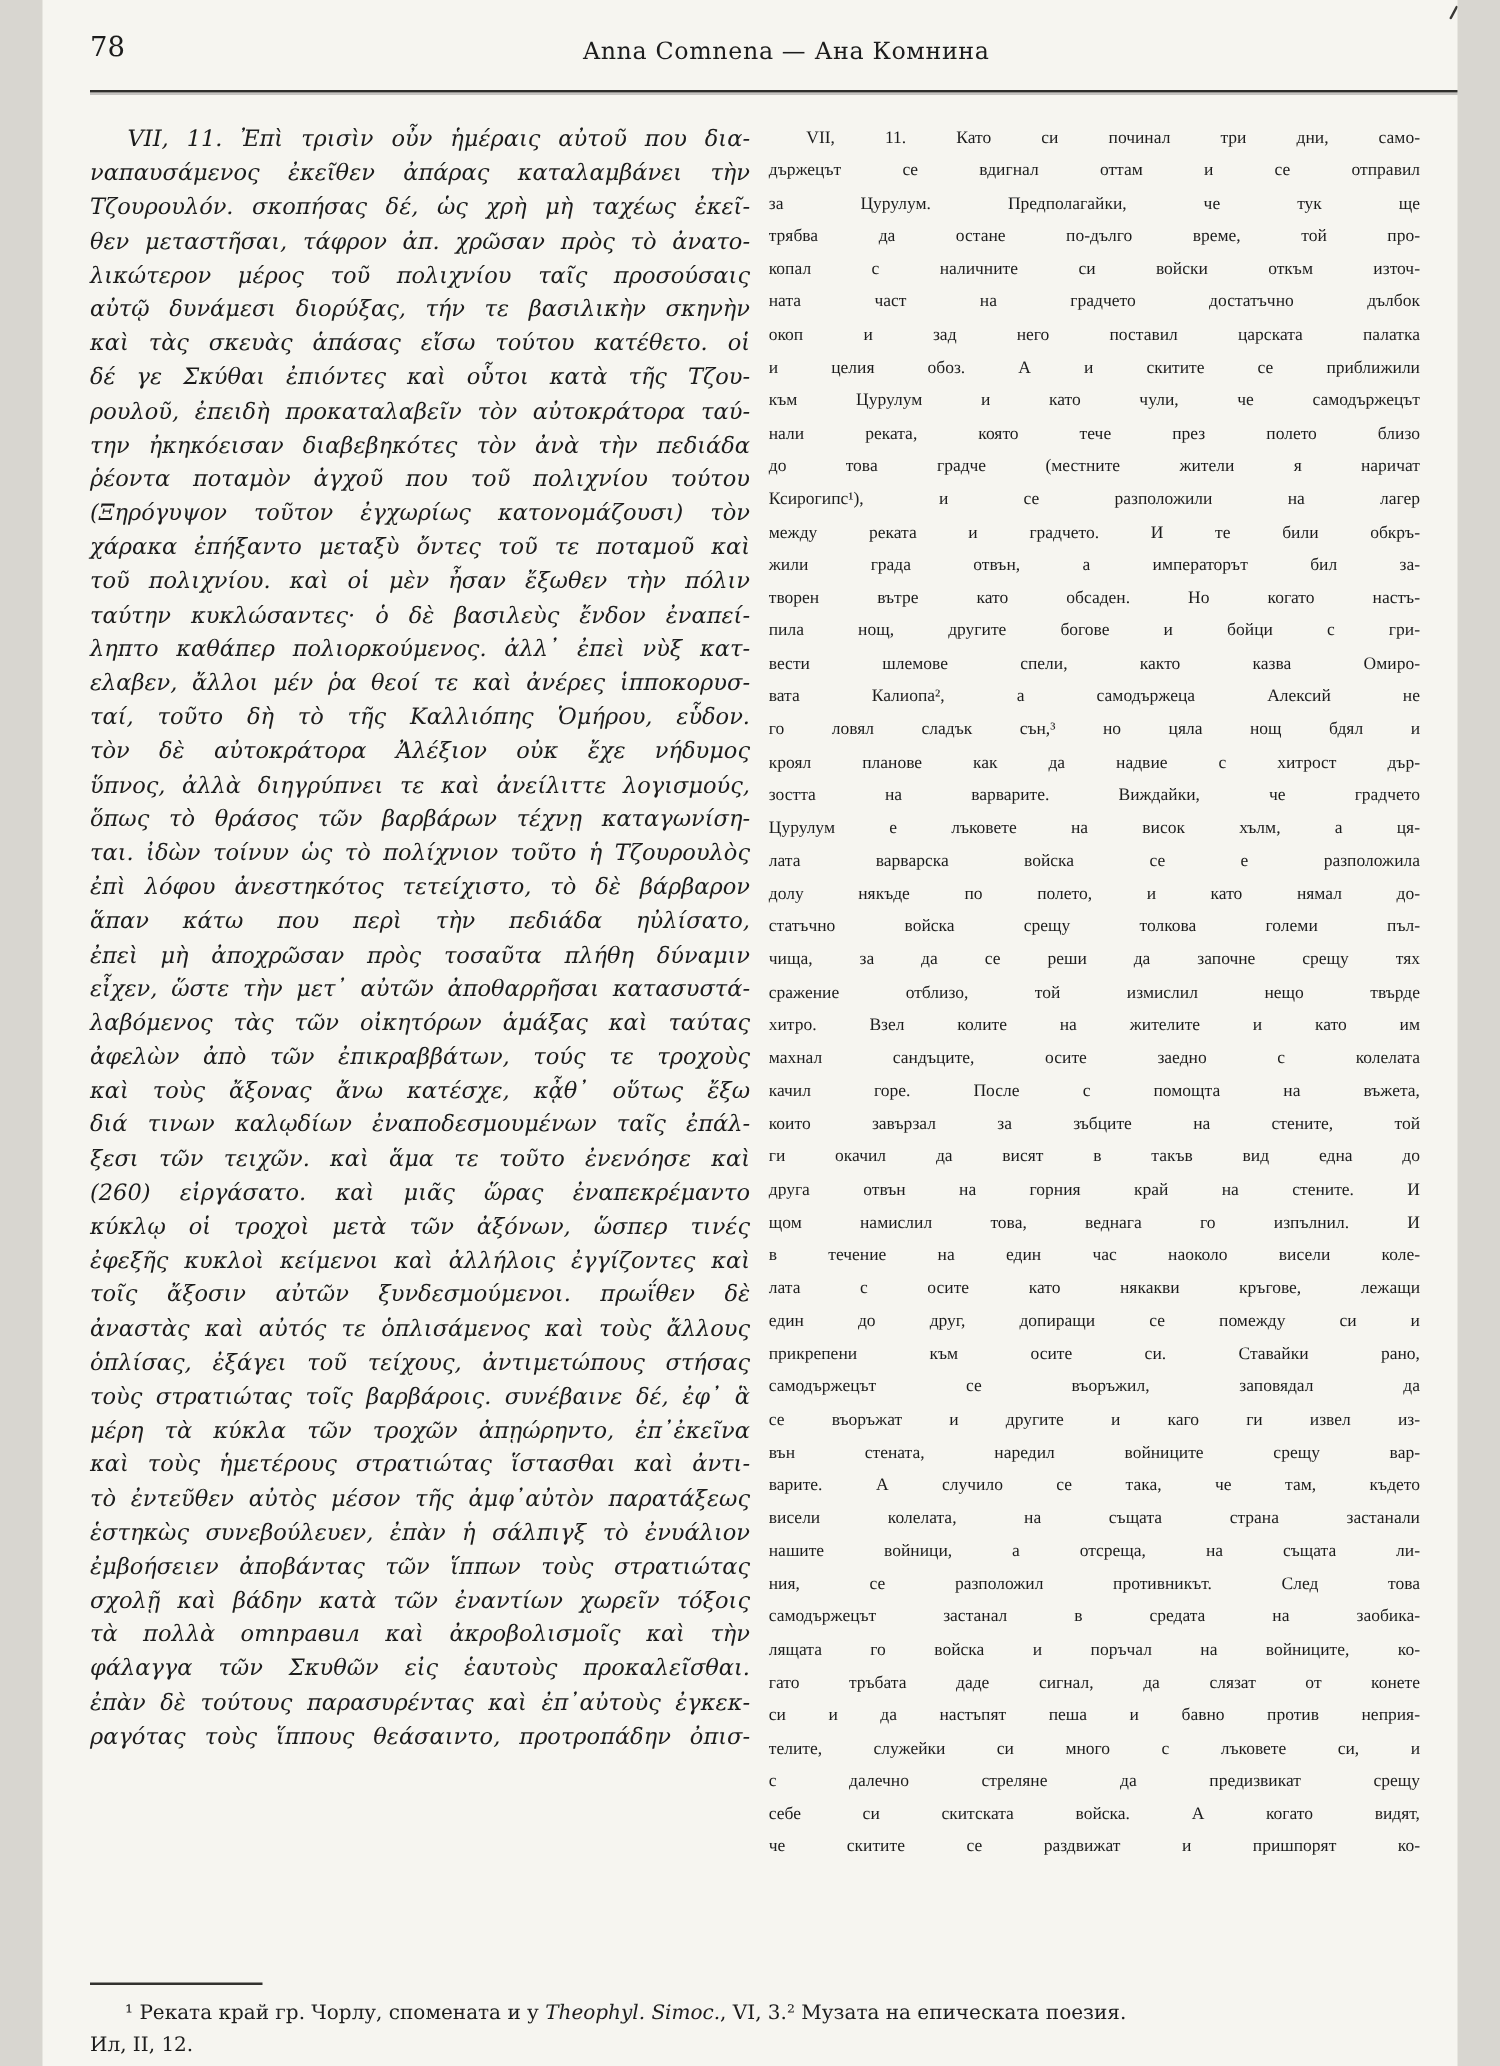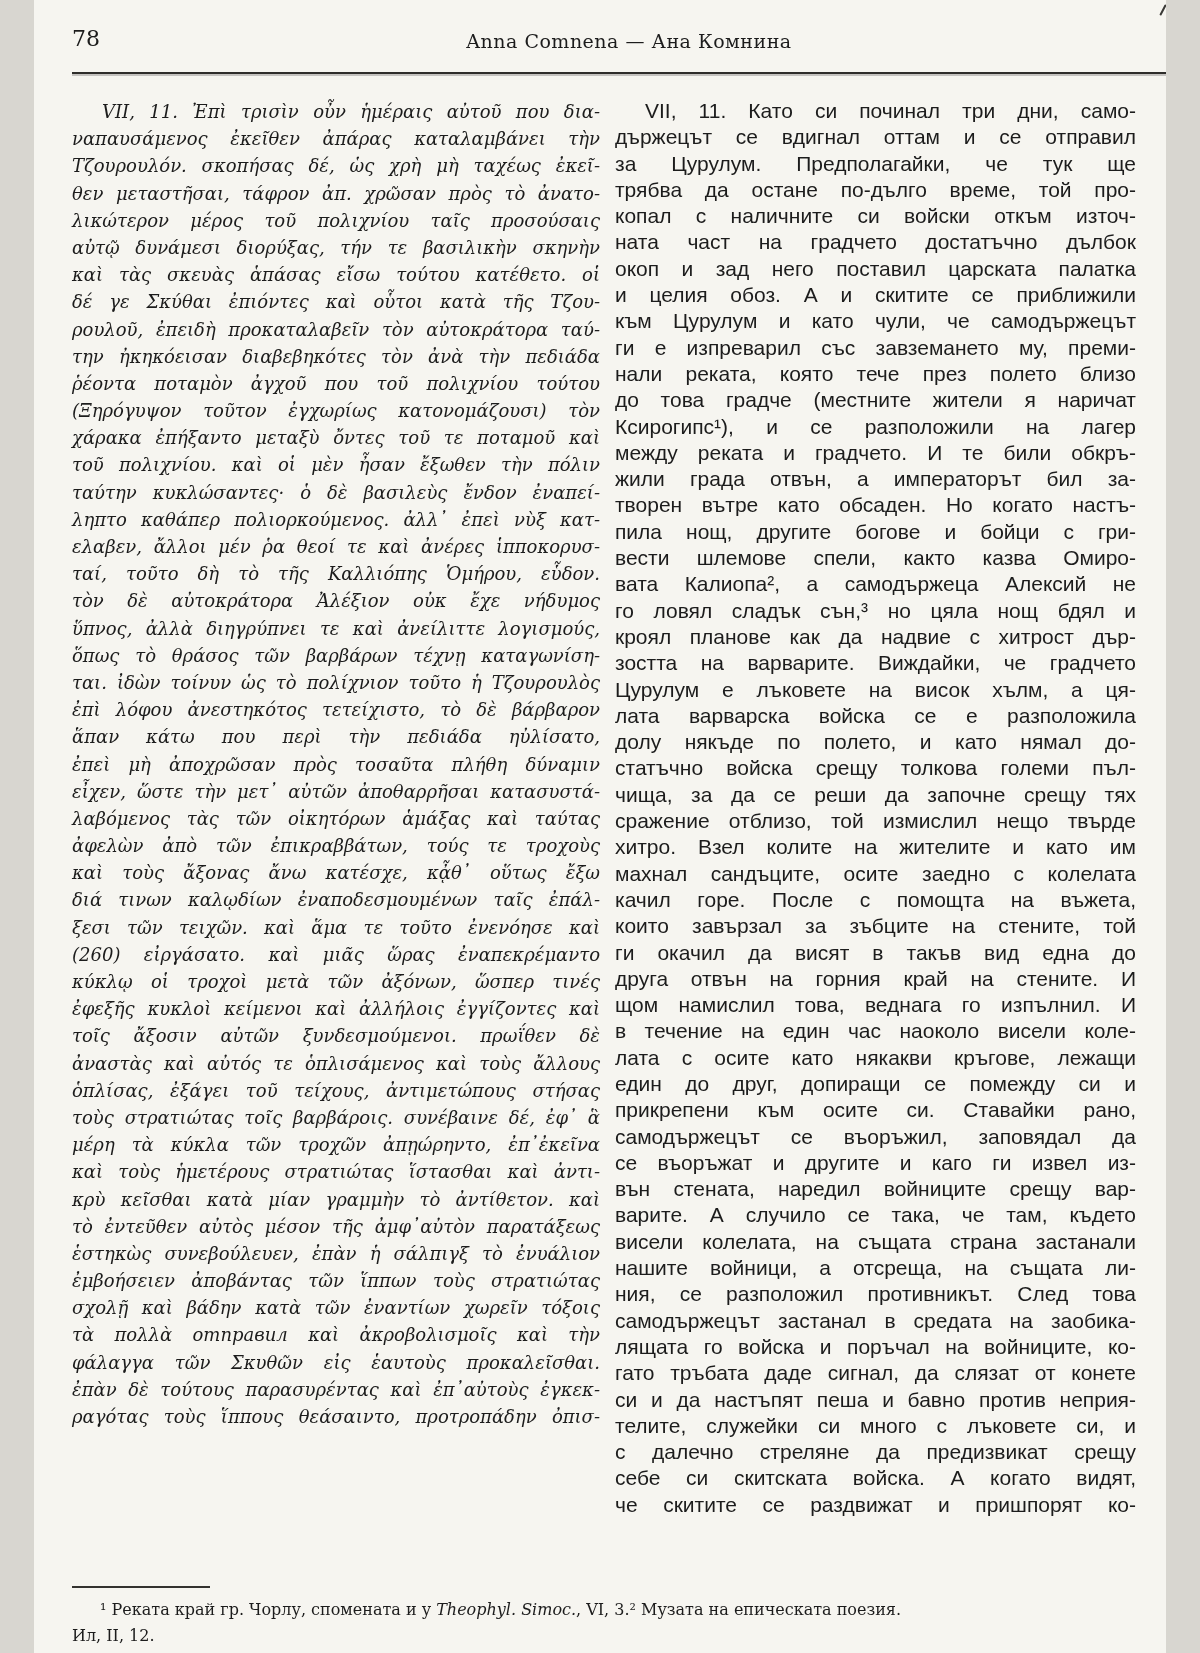--- a/index.html
+++ b/index.html
@@ -35,22 +35,22 @@
   .col { position:absolute; top:98px; }
   .col-greek { left:38px;  width:528px; }
   .col-bulg  { left:581px; width:521px; }
   .gline {
     font-family:"DejaVu Serif", serif; font-style:italic;
     font-size:18px; line-height:27.2px; height:27.2px;
     text-align:justify; text-align-last:justify;
     white-space:normal; overflow:visible;
   }
   .bline {
-    font-family:Liberation Sans, sans-serif;
-    font-size:21px; line-height:26.3px; height:26.3px;
+    font-family:Liberation Serif, serif;
+    font-size:14px; line-height:26.3px; height:26.3px;
     text-align:justify; text-align-last:justify;
   }
   .gline:first-child, .bline:first-child { text-indent:30px; }
   
   .fn-rule {
     position:absolute; left:38px; top:1586px; width:138px; height:0;
     border-top:2px solid #33322f;
   }
   .fn-line1 {
     position:absolute; left:38px; top:1598px; width:1064px;
@@ -108,42 +108,40 @@
       <div class="gline">ξεσι τῶν τειχῶν. καὶ ἅμα τε τοῦτο ἐνενόησε καὶ</div>
       <div class="gline">(260) εἰργάσατο. καὶ μιᾶς ὥρας ἐναπεκρέμαντο</div>
       <div class="gline">κύκλῳ οἱ τροχοὶ μετὰ τῶν ἀξόνων, ὥσπερ τινές</div>
       <div class="gline">ἐφεξῆς κυκλοὶ κείμενοι καὶ ἀλλήλοις ἐγγίζοντες καὶ</div>
       <div class="gline">τοῖς ἄξοσιν αὐτῶν ξυνδεσμούμενοι. πρωΐθεν δὲ</div>
       <div class="gline">ἀναστὰς καὶ αὐτός τε ὁπλισάμενος καὶ τοὺς ἄλλους</div>
       <div class="gline">ὁπλίσας, ἐξάγει τοῦ τείχους, ἀντιμετώπους στήσας</div>
       <div class="gline">τοὺς στρατιώτας τοῖς βαρβάροις. συνέβαινε δέ, ἐφ᾽ ἃ</div>
       <div class="gline">μέρη τὰ κύκλα τῶν τροχῶν ἀπῃώρηντο, ἐπ᾽ἐκεῖνα</div>
       <div class="gline">καὶ τοὺς ἡμετέρους στρατιώτας ἵστασθαι καὶ ἀντι-</div>
-      <div class="gline">κρὺ κεῖσθαι κατὰ μίαν γραμμὴν τὸ ἀντίθετον. καὶ</div>
       <div class="gline">τὸ ἐντεῦθεν αὐτὸς μέσον τῆς ἀμφ᾽αὐτὸν παρατάξεως</div>
       <div class="gline">ἑστηκὼς συνεβούλευεν, ἐπὰν ἡ σάλπιγξ τὸ ἐνυάλιον</div>
       <div class="gline">ἐμβοήσειεν ἀποβάντας τῶν ἵππων τοὺς στρατιώτας</div>
       <div class="gline">σχολῇ καὶ βάδην κατὰ τῶν ἐναντίων χωρεῖν τόξοις</div>
       <div class="gline">τὰ πολλὰ отправил καὶ ἀκροβολισμοῖς καὶ τὴν</div>
       <div class="gline">φάλαγγα τῶν Σκυθῶν εἰς ἑαυτοὺς προκαλεῖσθαι.</div>
       <div class="gline">ἐπὰν δὲ τούτους παρασυρέντας καὶ ἐπ᾽αὐτοὺς ἐγκεκ-</div>
       <div class="gline">ραγότας τοὺς ἵππους θεάσαιντο, προτροπάδην ὀπισ-</div>
     </div>
 
   <div class="col col-bulg">
       <div class="bline">VII, 11. Като си починал три дни, само-</div>
       <div class="bline">държецът се вдигнал оттам и се отправил</div>
       <div class="bline">за Цурулум. Предполагайки, че тук ще</div>
       <div class="bline">трябва да остане по-дълго време, той про-</div>
       <div class="bline">копал с наличните си войски откъм източ-</div>
       <div class="bline">ната част на градчето достатъчно дълбок</div>
       <div class="bline">окоп и зад него поставил царската палатка</div>
       <div class="bline">и целия обоз. А и скитите се приближили</div>
       <div class="bline">към Цурулум и като чули, че самодържецът</div>
-      <div class="bline">ги е изпреварил със завземането му, преми-</div>
       <div class="bline">нали реката, която тече през полето близо</div>
       <div class="bline">до това градче (местните жители я наричат</div>
       <div class="bline">Ксирогипс¹), и се разположили на лагер</div>
       <div class="bline">между реката и градчето. И те били обкръ-</div>
       <div class="bline">жили града отвън, а императорът бил за-</div>
       <div class="bline">творен вътре като обсаден. Но когато настъ-</div>
       <div class="bline">пила нощ, другите богове и бойци с гри-</div>
       <div class="bline">вести шлемове спели, както казва Омиро-</div>
       <div class="bline">вата Калиопа², а самодържеца Алексий не</div>
       <div class="bline">го ловял сладък сън,³ но цяла нощ бдял и</div>

